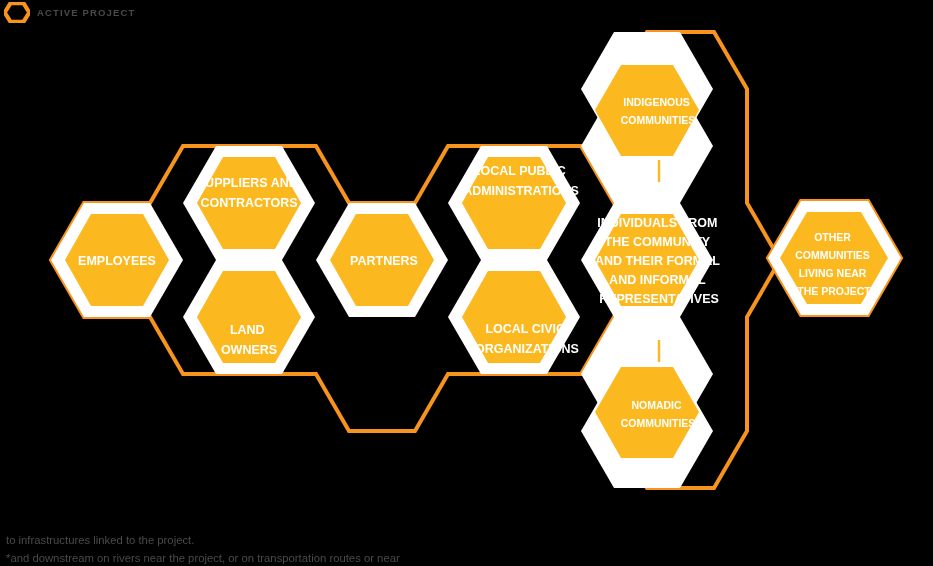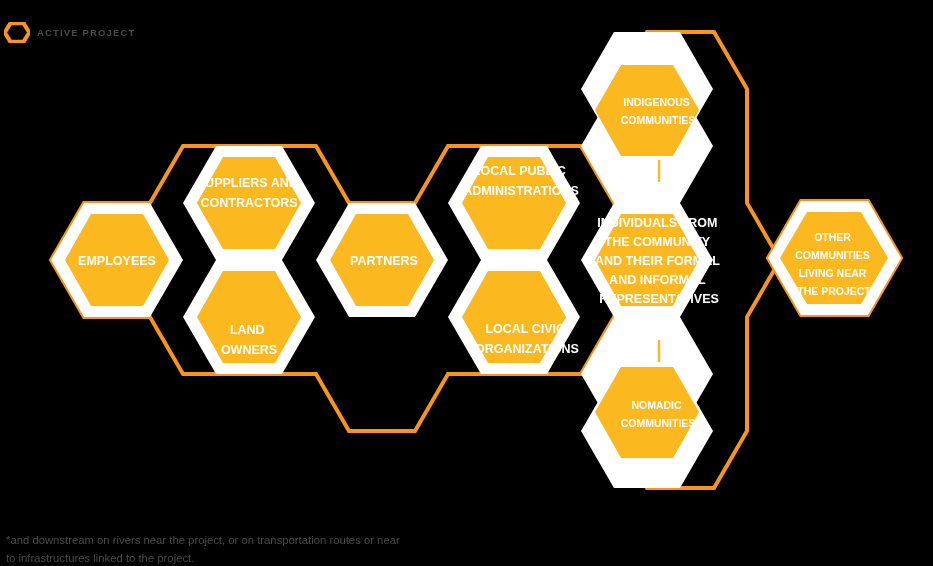--- a/index.html
+++ b/index.html
@@ -20,21 +20,20 @@
 
   
   #legend {
     position: absolute;
     left: 4px;
     top: 2px;
     display: flex;
     align-items: center;
     gap: 7px;
     z-index: 40;
-    margin-top: 20px;
   }
   #legend .hexicon {
     width: 26px;
     height: 21px;
     display: block;
   }
   #legend .legend-label {
     font-size: 9.5px;
     font-weight: 700;
     letter-spacing: 1.15px;
@@ -205,17 +204,17 @@
       <text font-size="10.5">
         <tspan x="834" y="238">OTHER</tspan>
         <tspan x="834" y="256">COMMUNITIES</tspan>
         <tspan x="834" y="274">LIVING NEAR</tspan>
         <tspan x="834" y="292">THE PROJECT</tspan>
       </text>
     </g>
   </svg>
 
   <div id="footnote">
+    <span class="fn-line">to infrastructures linked to the project.</span>
     <span class="fn-line">*and downstream on rivers near the project, or on transportation routes or near</span>
-    <span class="fn-line">to infrastructures linked to the project.</span>
   </div>
 
 </div>
 
 </body></html>

